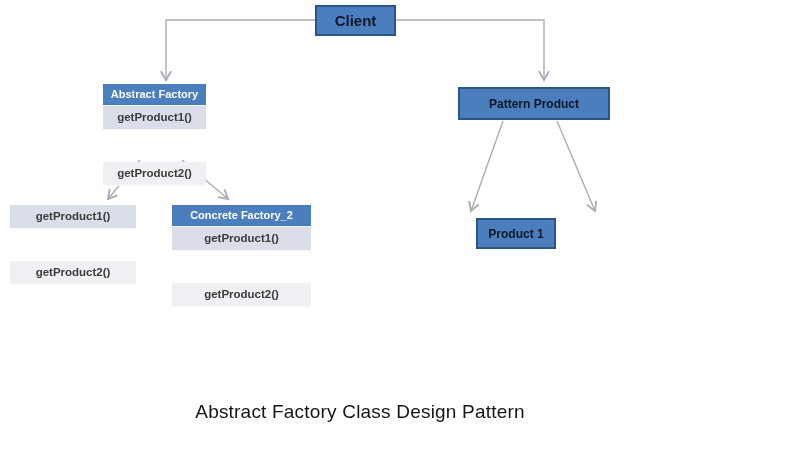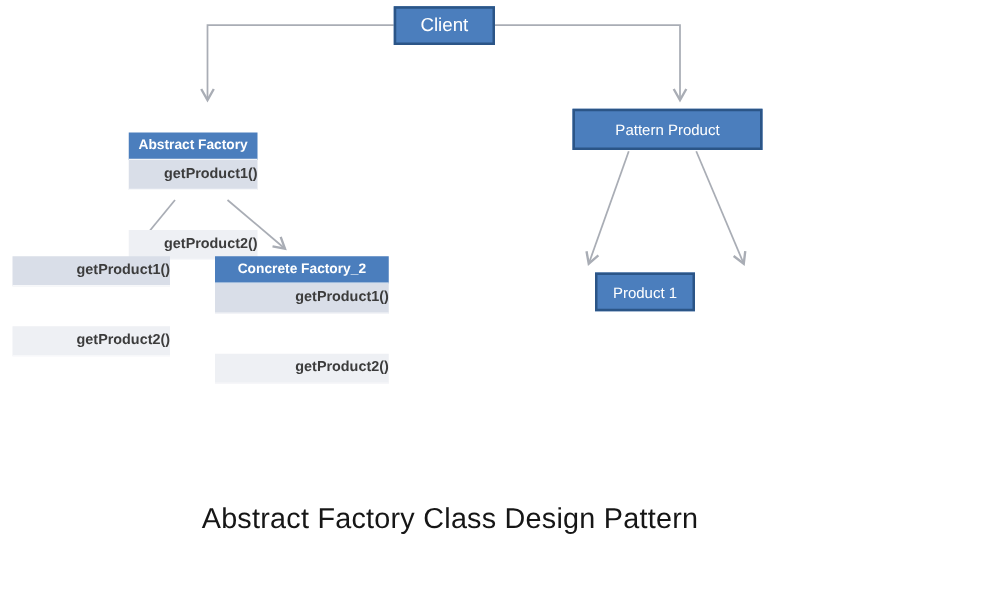--- a/index.html
+++ b/index.html
@@ -33,22 +33,22 @@
     stroke: var(--connector, #a9adb5);
     stroke-width: 1.5;
   }
   .box {
     position: absolute;
     display: flex;
     align-items: center;
     justify-content: center;
     background: var(--box-fill, #4b7ebd);
     border: 2px solid var(--box-border, #2b5587);
-    color: #ffffff;
-    font-weight: normal;
+    color: #0f172a;
+    font-weight: bold;
     box-sizing: border-box;
     text-align: right;
   }
   .client-box  { left: 315px; top: 5px;   width: 81px;  height: 31px; font-size: 15px; }
   .abstract-product-box { left: 458px; top: 87px; width: 152px; height: 33px; font-size: 12px; }
   .product-box { top: 218px; width: 80px; height: 31px; font-size: 12px; }
   .product-1-box { left: 428px; margin-left: 48px; }
   .product-2-box { left: 563px; }
 
   .uml-table {
@@ -65,36 +65,35 @@
     line-height: 21px;
     border-bottom: 1px solid #f2f4f7;
   }
   .uml-row {
     font-size: 11.5px;
     font-weight: bold;
     color: var(--row-text, #3c3c3c);
     height: 23px;
     line-height: 23px;
     border-bottom: 1px solid #f7f8fa;
-    text-align: right;
   }
   .row-odd  { background: var(--row-odd-fill, #d9dee8); }
   .row-even { background: var(--row-even-fill, #eef0f4); margin-top: 32px; }
 
-  .abstract-factory-table  { left: 103px; top: 106px;  width: 103px; }
+  .abstract-factory-table  { left: 103px; top: 84px;  width: 103px; }
   .concrete-factory-1-table { left: 10px;  top: 205px; width: 126px; }
   .concrete-factory-2-table { left: 172px; top: 205px; width: 139px; }
 
   .caption {
     position: absolute;
     left: 0;
     top: 401px;
     width: 720px;
     text-align: center;
-    font-size: 23px;
+    font-size: 19px;
     letter-spacing: 0.2px;
     color: var(--caption-text, #161616);
   }
 </style>
 </head>
 <body>
 
 <div class="stage">
 
   <svg class="connector-layer" viewBox="0 0 800 472" xmlns="http://www.w3.org/2000/svg">

